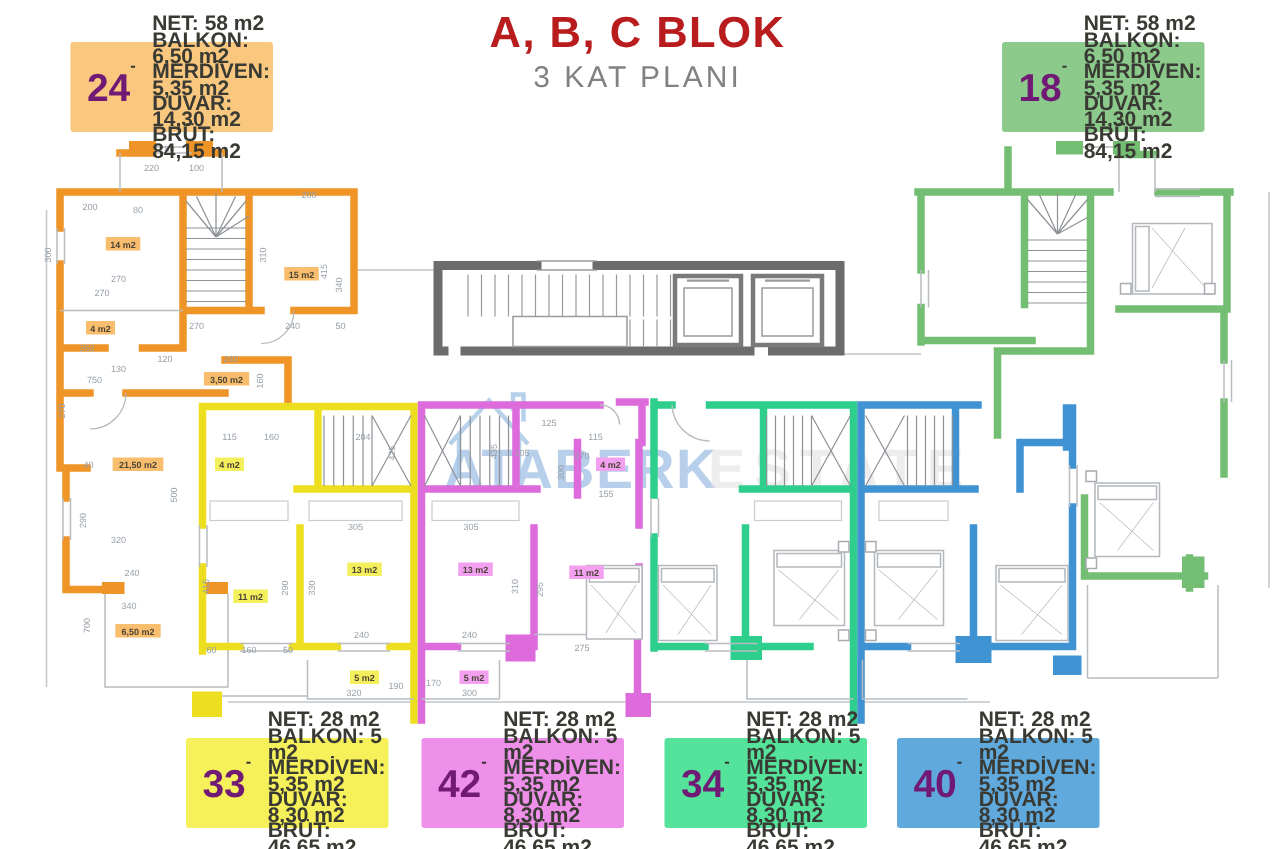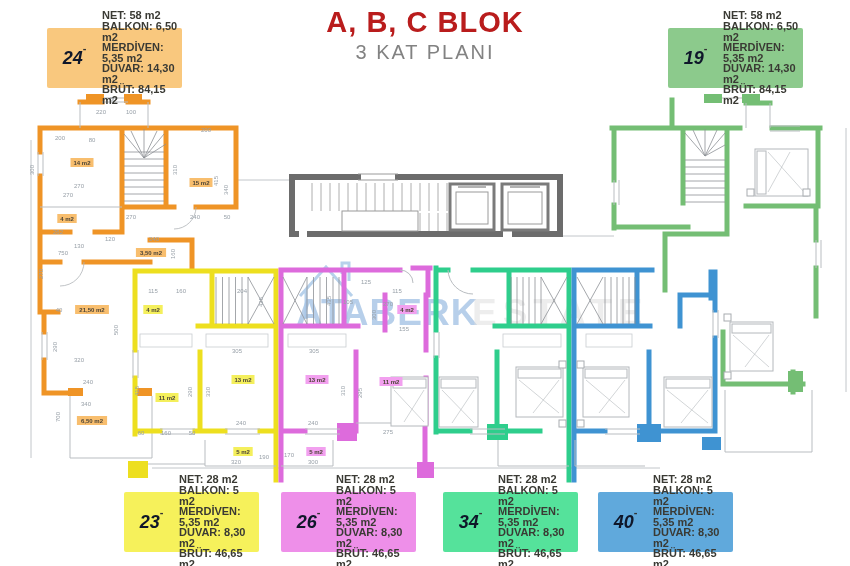--- a/index.html
+++ b/index.html
@@ -4,23 +4,23 @@
 <style>
   html,body{margin:0;padding:0;background:#fff;}
   #stage{position:relative;width:850px;height:566px;background:#fff;overflow:hidden;
          font-family:"Liberation Sans",sans-serif;}
   #title{position:absolute;left:0;top:6px;width:100%;text-align:center;z-index:3;}
   #title .t1{display:block;font-size:29px;font-weight:bold;color:#b91c1c;letter-spacing:1px;}
   #title .t2{display:block;font-size:20px;color:#828282;letter-spacing:2px;margin-top:2px;}
   .ubox{position:absolute;width:135px;height:60px;border-radius:2px;display:flex;
         align-items:center;z-index:4;}
   .numwrap{width:55px;text-align:center;position:relative;}
-  .num{font-size:18px;font-weight:bold;color:#0f172a;line-height:1;font-style:italic;}
+  .num{font-size:26px;font-weight:bold;color:#701a75;line-height:1;}
   .tick{font-size:11px;font-weight:bold;color:#333;vertical-align:top;position:relative;top:-7px;}
-  .ulines{flex:1;font-size:11px;font-weight:bold;color:#3a3a34;line-height:10.6px;padding-right:2px;}
+  .ulines{flex:1;font-size:14px;font-weight:bold;color:#3a3a34;line-height:10.6px;padding-right:2px;}
   svg{position:absolute;left:0;top:0;z-index:1;}
   .rlabel{font:bold 6px "Liberation Sans",sans-serif;text-anchor:middle;fill:#4c4436;}
   .dim{font:6px "Liberation Sans",sans-serif;text-anchor:middle;fill:#98a0a8;}
   .wm-brand{font:bold 37px "Liberation Sans",sans-serif;fill:#a6c4e5;opacity:.8;letter-spacing:1px;}
   .wm-ghost{font:bold 37px "Liberation Sans",sans-serif;fill:#dfdfdf;opacity:.55;letter-spacing:6px;}
 </style>
 </head>
 <body>
 
 <div id="stage">
@@ -34,41 +34,41 @@
     <div class="numwrap"><span class="num">24</span><span class="tick">-</span></div>
     <div class="ulines">
       <div>NET: 58 m2</div>
       <div>BALKON: 6,50 m2</div>
       <div>MERDİVEN: 5,35 m2</div>
       <div>DUVAR: 14,30 m2</div>
       <div>BRÜT: 84,15 m2</div>
     </div>
   </div>
   <div class="ubox" style="left: 668px; top: 28px; background: rgb(140, 202, 140);">
-    <div class="numwrap"><span class="num">19</span><span class="tick">-</span></div>
+    <div class="numwrap"><span class="num">18</span><span class="tick">-</span></div>
     <div class="ulines">
       <div>NET: 58 m2</div>
       <div>BALKON: 6,50 m2</div>
       <div>MERDİVEN: 5,35 m2</div>
       <div>DUVAR: 14,30 m2</div>
       <div>BRÜT: 84,15 m2</div>
     </div>
   </div>
   <div class="ubox" style="left: 124px; top: 492px; background: rgb(246, 241, 91);">
-    <div class="numwrap"><span class="num">23</span><span class="tick">-</span></div>
+    <div class="numwrap"><span class="num">33</span><span class="tick">-</span></div>
     <div class="ulines">
       <div>NET: 28 m2</div>
       <div>BALKON: 5 m2</div>
       <div>MERDİVEN: 5,35 m2</div>
       <div>DUVAR: 8,30 m2</div>
       <div>BRÜT: 46,65 m2</div>
     </div>
   </div>
   <div class="ubox" style="left: 281px; top: 492px; background: rgb(238, 143, 233);">
-    <div class="numwrap"><span class="num">26</span><span class="tick">-</span></div>
+    <div class="numwrap"><span class="num">42</span><span class="tick">-</span></div>
     <div class="ulines">
       <div>NET: 28 m2</div>
       <div>BALKON: 5 m2</div>
       <div>MERDİVEN: 5,35 m2</div>
       <div>DUVAR: 8,30 m2</div>
       <div>BRÜT: 46,65 m2</div>
     </div>
   </div>
   <div class="ubox" style="left: 443px; top: 492px; background: rgb(85, 226, 155);">
     <div class="numwrap"><span class="num">34</span><span class="tick">-</span></div>

